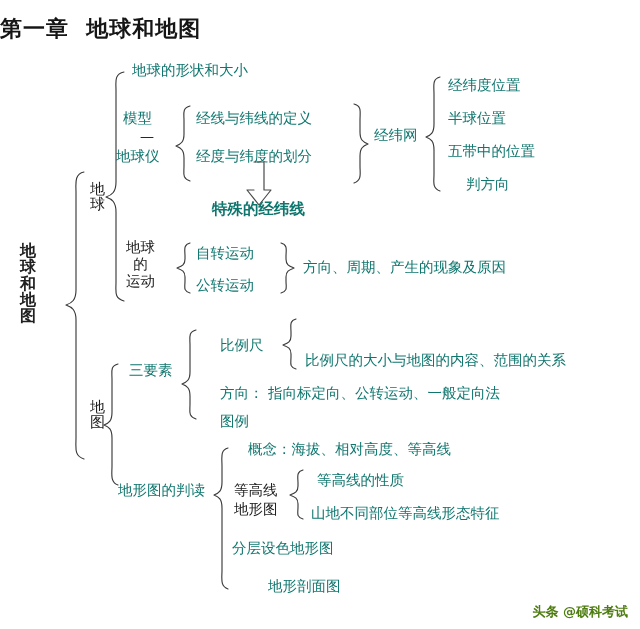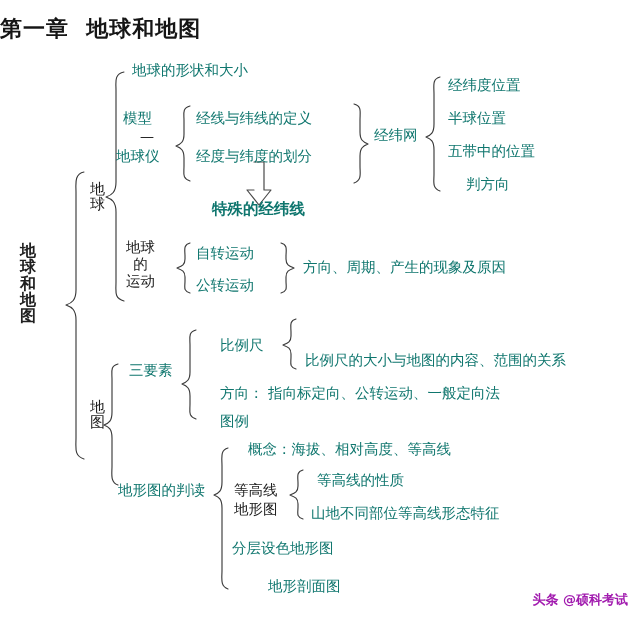--- a/index.html
+++ b/index.html
@@ -74,24 +74,24 @@
     stroke: #3b3b3b;
     stroke-width: 1.15;
     stroke-linecap: round;
     stroke-linejoin: round;
   }
   #wires .arrow-body { fill: #ffffff; stroke: #4a4a4a; stroke-width: 1.2; }
 
   
   .watermark {
     position: absolute;
-    right: 12px; bottom: 20px;
+    right: 12px; bottom: 8px;
     font-size: 13px;
     font-weight: bold;
-    color: #a21caf;
+    color: #4d7c0f;
     font-family: "DejaVu Sans", "Liberation Sans", sans-serif;
     white-space: nowrap;
   }
 
   .dash {
     position: absolute;
     font-size: 14px;
     color: #202020;
   }
 </style>

